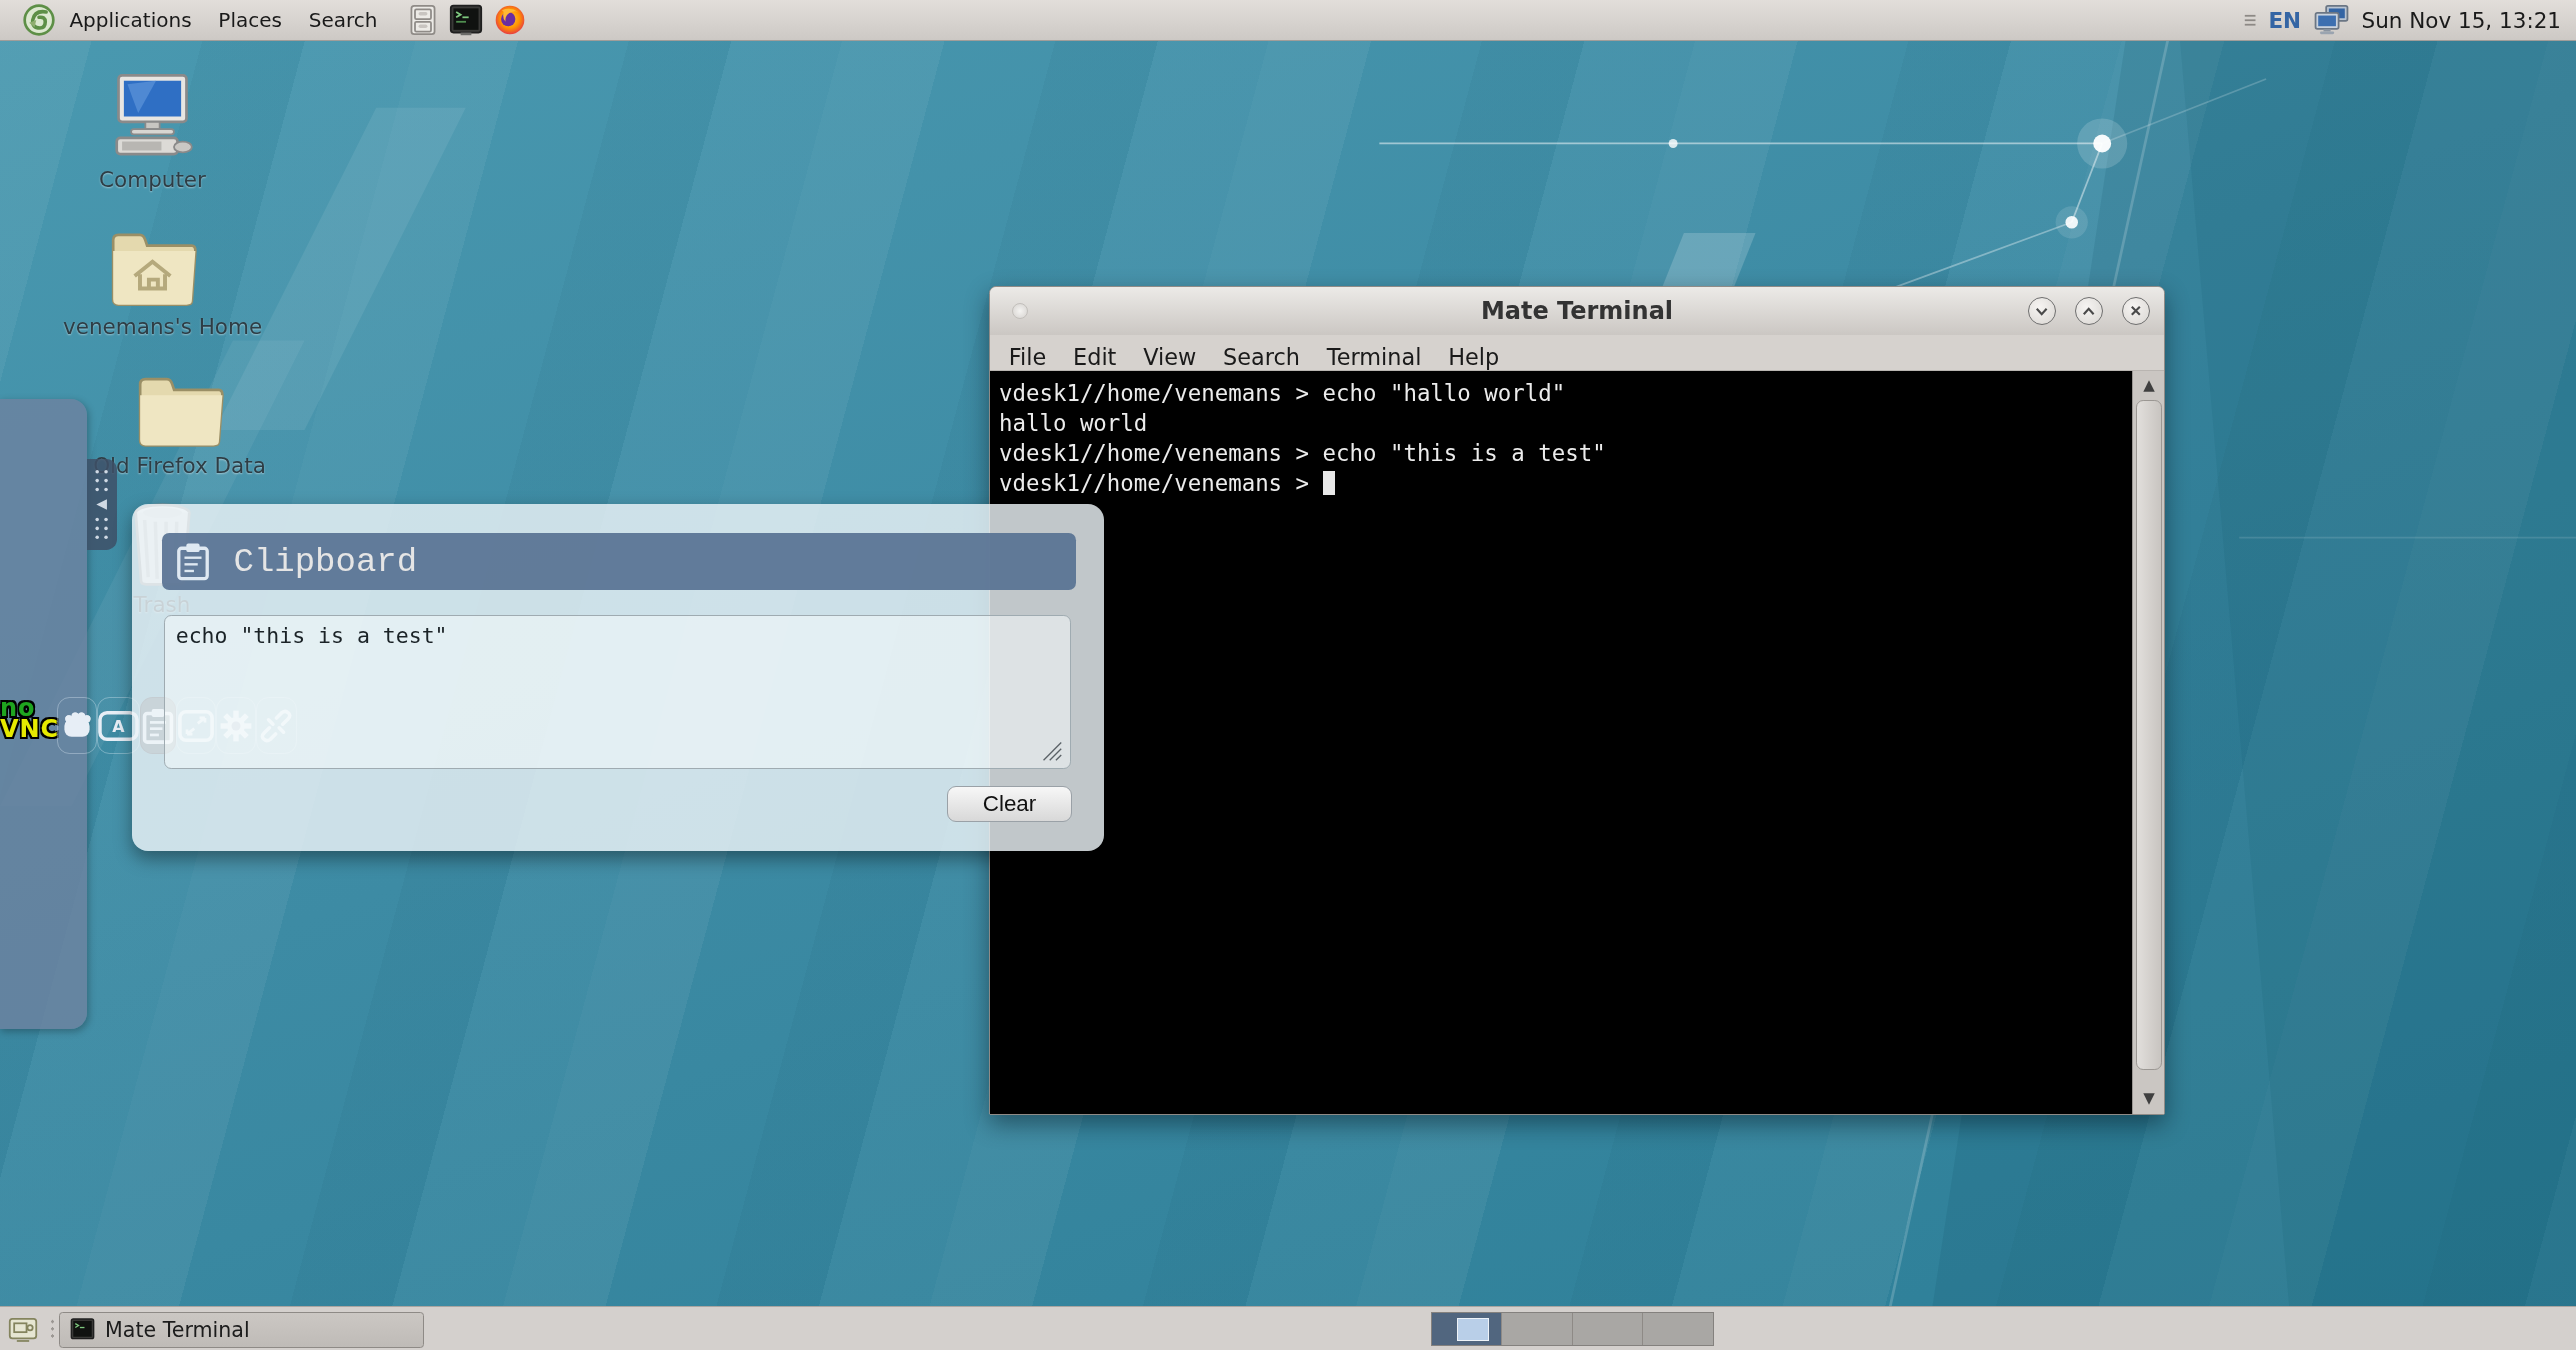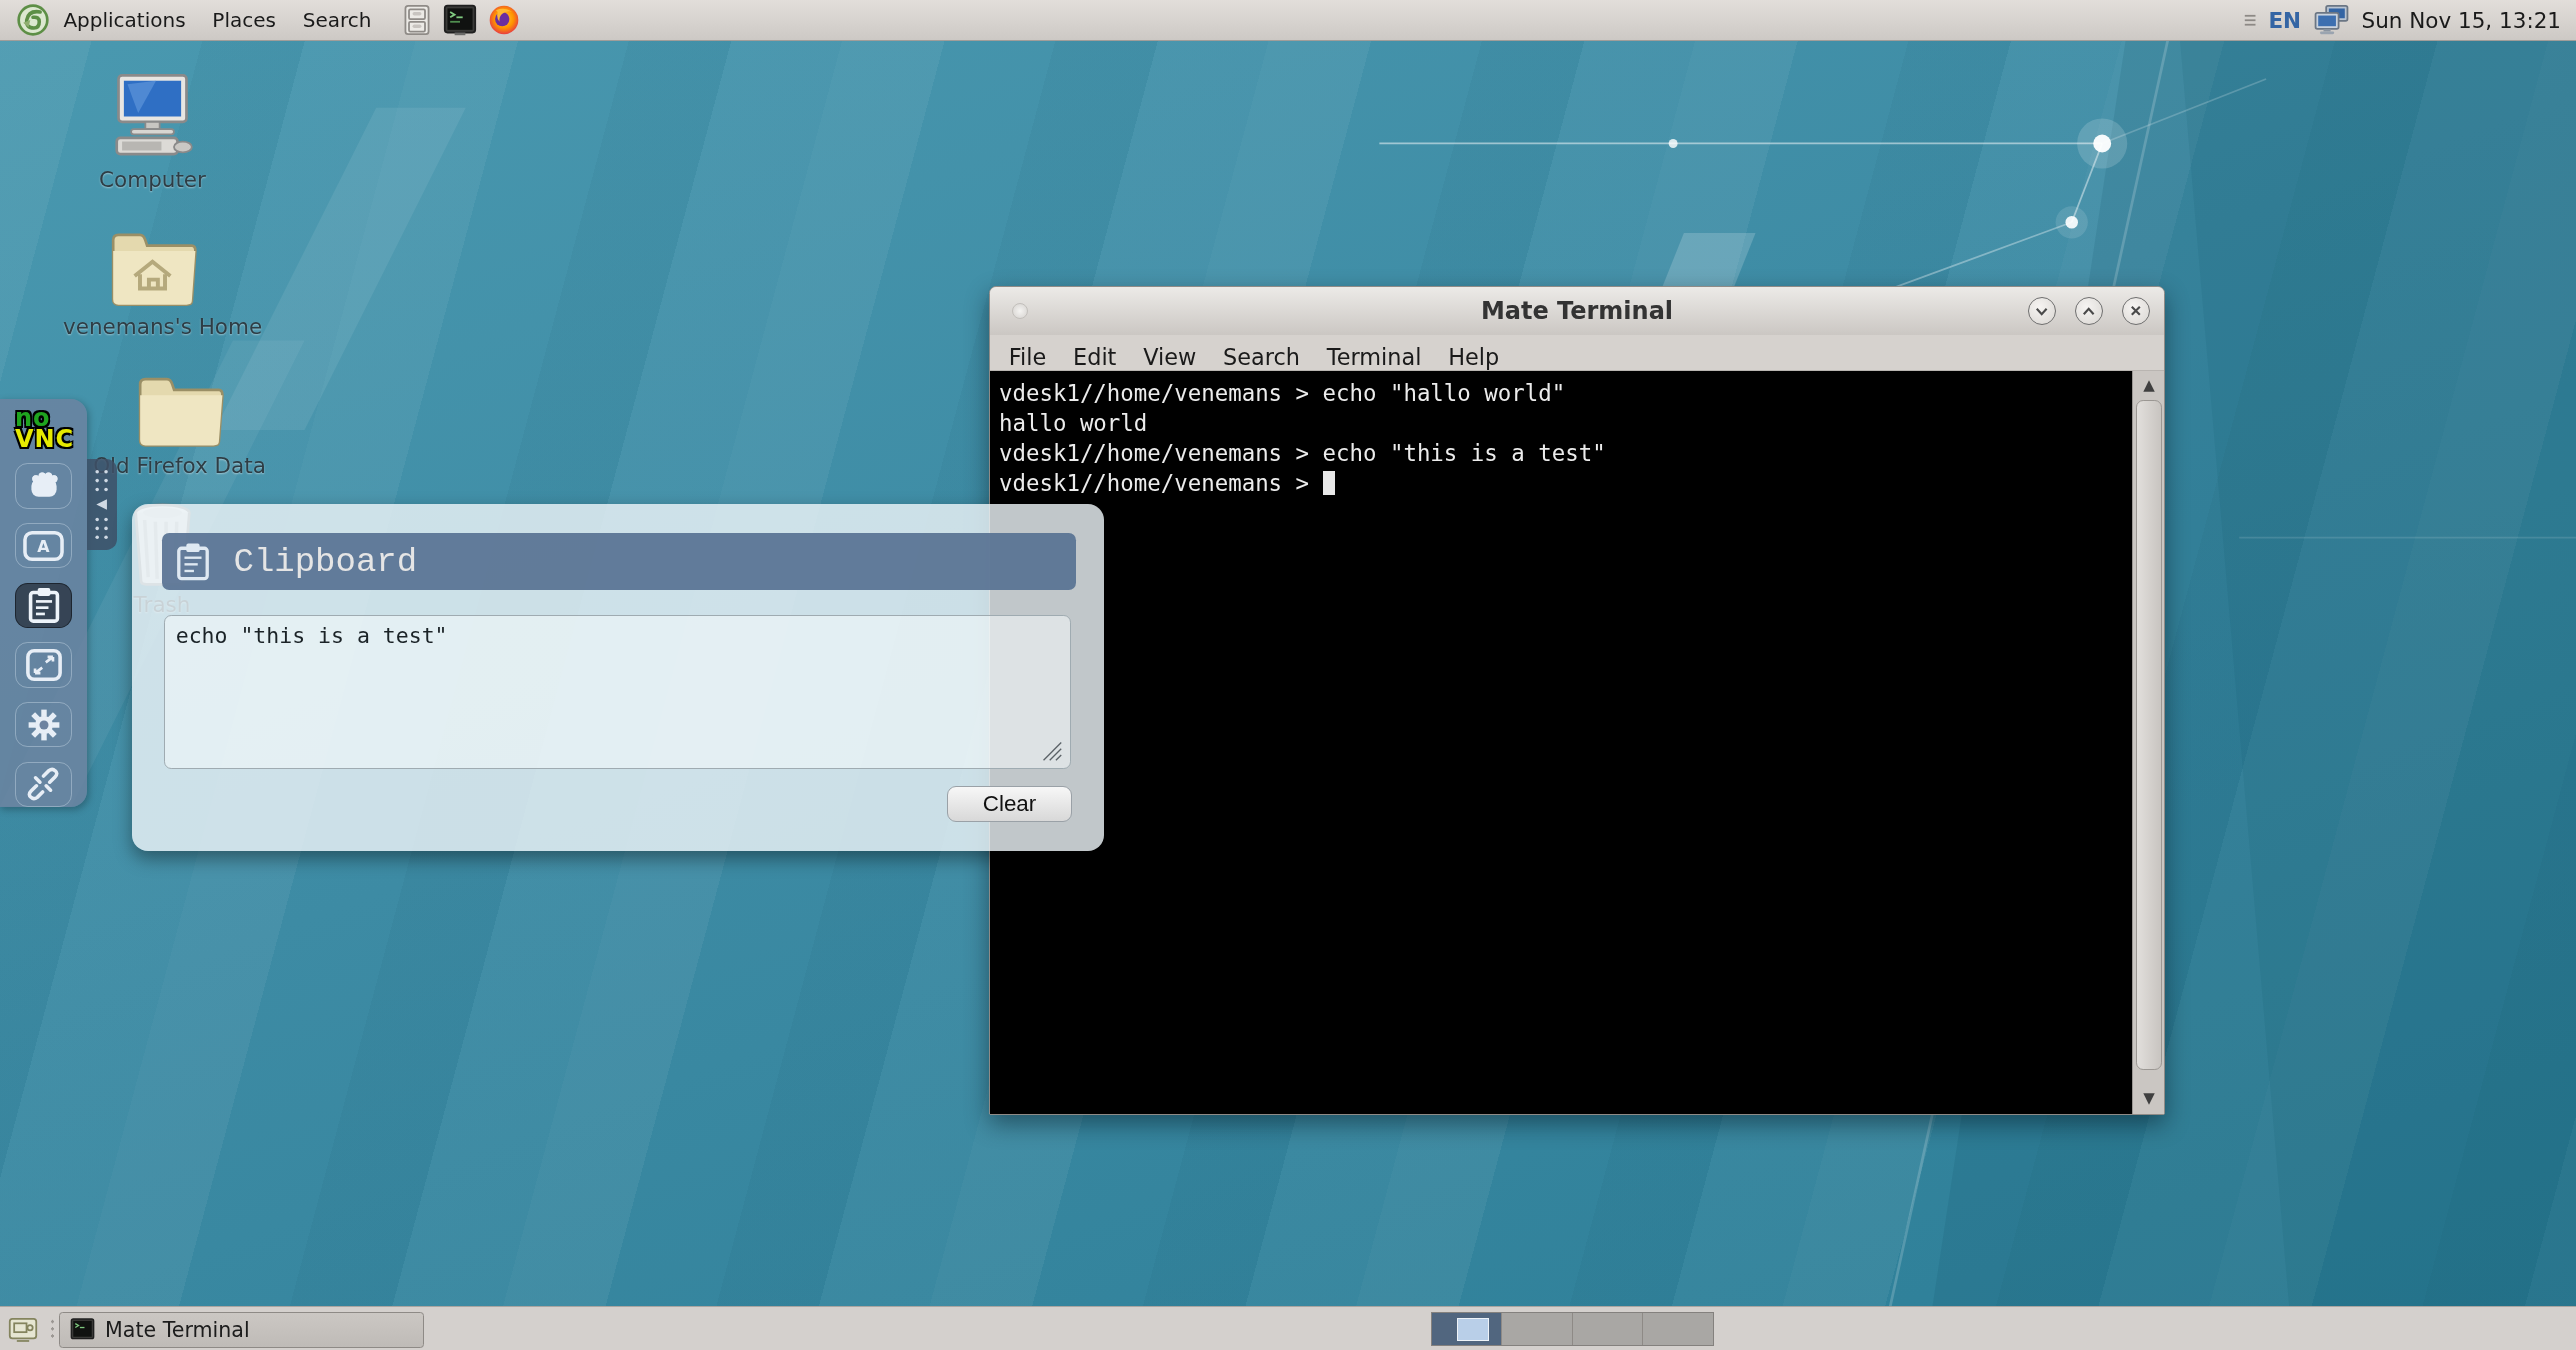--- a/index.html
+++ b/index.html
@@ -18,37 +18,37 @@
         rgba(8,60,80,0.05) 206px 305px, rgba(255,255,255,0.03) 305px 412px),
       linear-gradient(160deg,#4a99b0 0%, #3d8ba4 45%, #2c7e97 100%);
   }
   .wallpaper svg { position:absolute; inset:0; }
 
   
   .top-panel { position:absolute; top:0; left:0; width:2576px; height:41px; z-index:10;
     background:linear-gradient(#e2deda,#cdc9c5);
     border-bottom:0.9px solid #a19d99;
     display:flex; align-items:center; font-size:20px; color:#1a1a1a; }
-  .tp-left { display:flex; align-items:center; padding-left:16px; }
+  .tp-left { display:flex; align-items:center; padding-left:22px; }
   .menu-item { padding:0 13.4px; line-height:39px; cursor:default; }
   .launchers { display:flex; align-items:center; gap:9px; margin-left:16px; }
   .tp-right { margin-left:auto; display:flex; align-items:center; gap:10.7px; padding-right:15px; }
   .kbd-layout { color:#3465a4; font-weight:bold; font-size:21.5px; }
   .clock { font-size:21.5px; }
 
   
   .desk-icon { position:absolute; z-index:1; text-align:center; }
   .desk-icon .lbl { margin-top:3.6px; font-size:21.5px; color:#2e3d45;
     text-shadow:0 0.9px 1.8px rgba(255,255,255,0.45); white-space:nowrap; }
 
   
-  .novnc-bar { position:absolute; left:0; top:399px; width:87px; height:408px; z-index:5;
+  .novnc-bar { position:absolute; left:0; top:399px; width:87px; height:630px; z-index:5;
     background:rgba(108,130,160,0.82); border-radius:0 16px 16px 0;
     box-shadow:1.8px 2.7px 7.2px rgba(0,0,0,0.25);
-    display:flex; flex-direction:column; align-items:center; padding-top:9px; }
+    display:flex; flex-direction:row; align-items:center; padding-top:9px; }
   .novnc-logo { font-weight:bold; font-size:24px; line-height:20.6px; text-align:left;
     width:57px; letter-spacing:0.9px;
     text-shadow:-1.8px -1.8px 0 #000, 1.8px -1.8px 0 #000, -1.8px 1.8px 0 #000, 1.8px 1.8px 0 #000; }
   .novnc-logo .l1 { color:#1fa41f; }
   .novnc-logo .l2 { color:#e6ea00; }
   .nv-btn { width:57px; height:57px; margin-top:14.3px; border-radius:12.5px;
     border:1.8px solid rgba(230,240,250,0.35);
     display:flex; align-items:center; justify-content:center; color:#e7eef6; }
   .nv-btn.active { background:rgba(42,53,66,0.8); border-color:rgba(18,24,32,0.7); }
   .novnc-handle { position:absolute; left:87px; top:459px; width:30px; height:91px; z-index:5;

